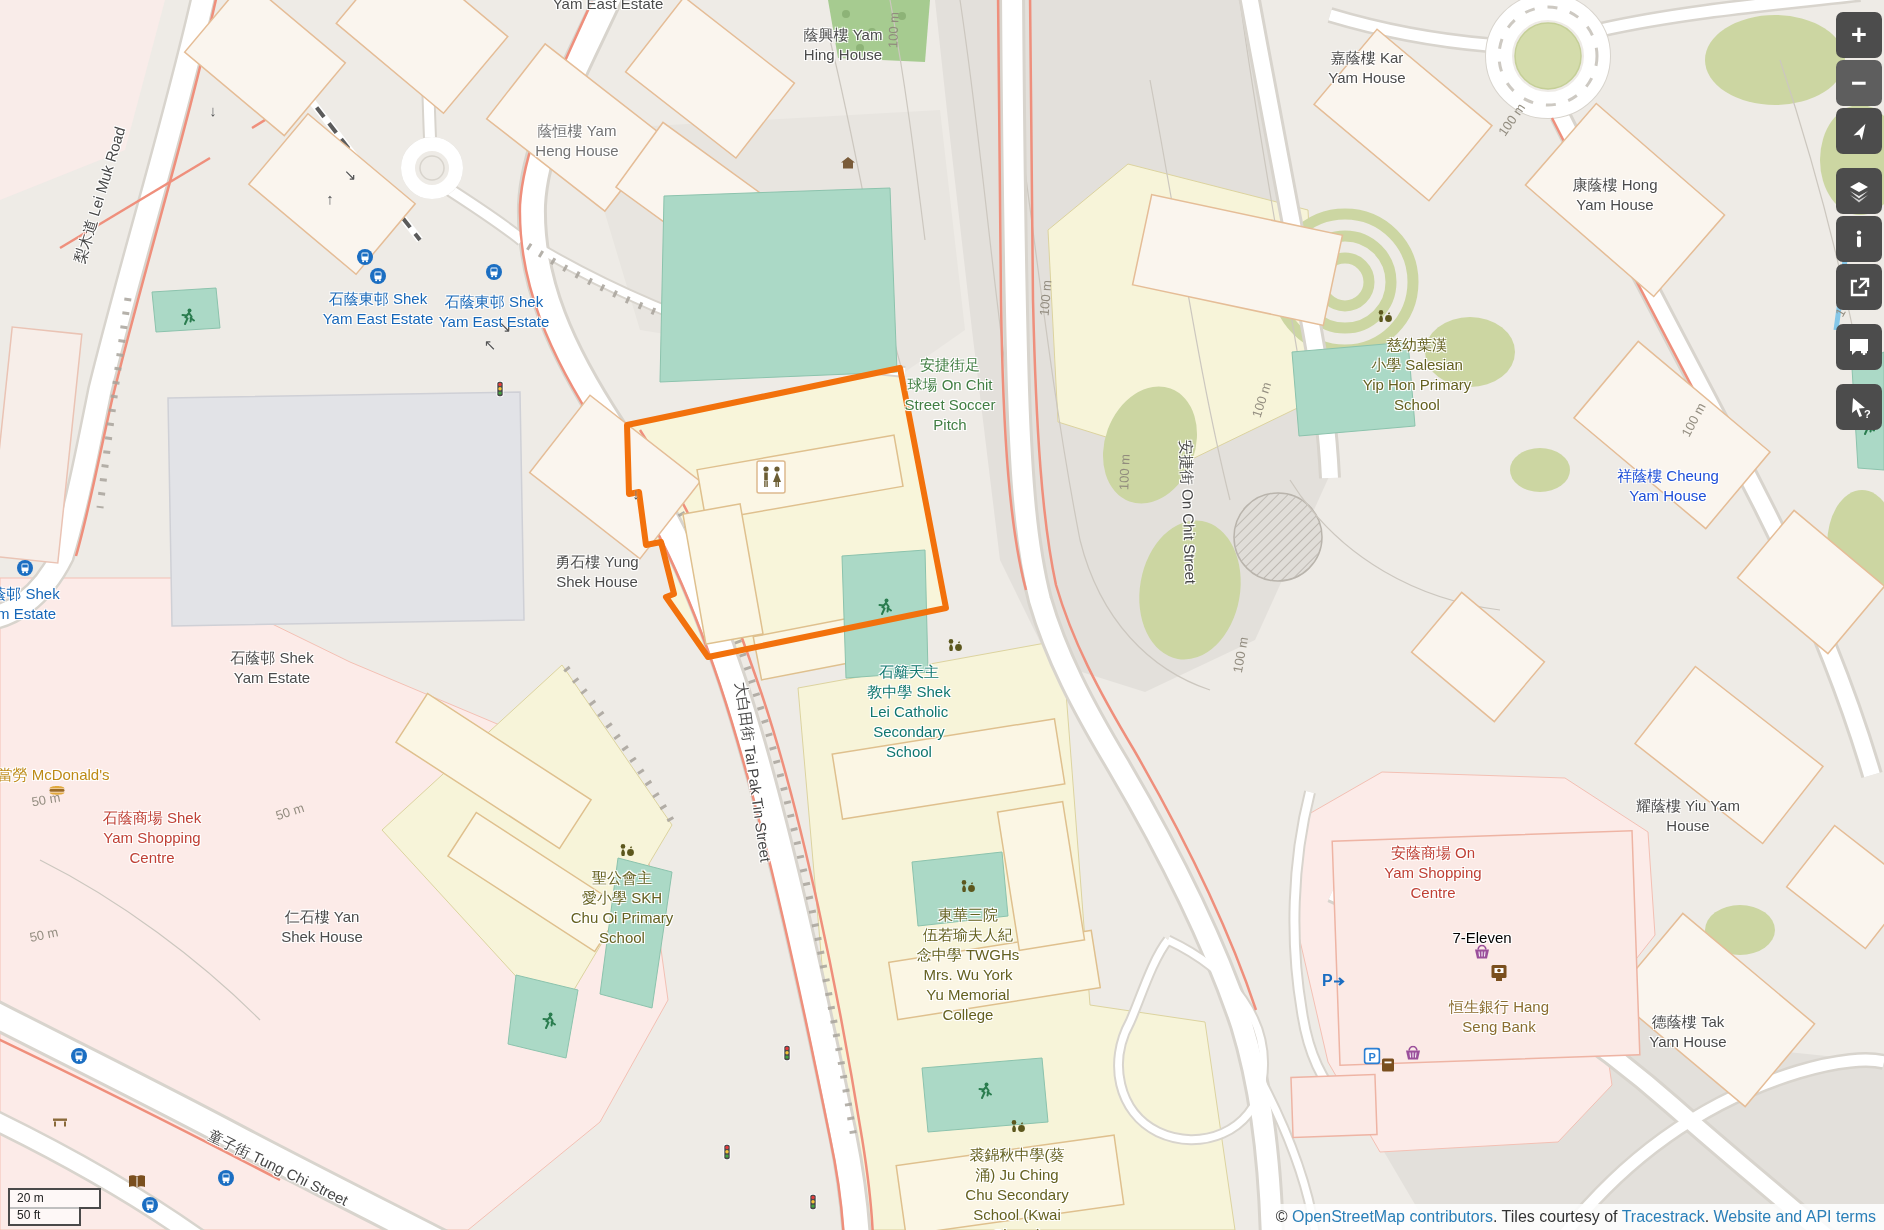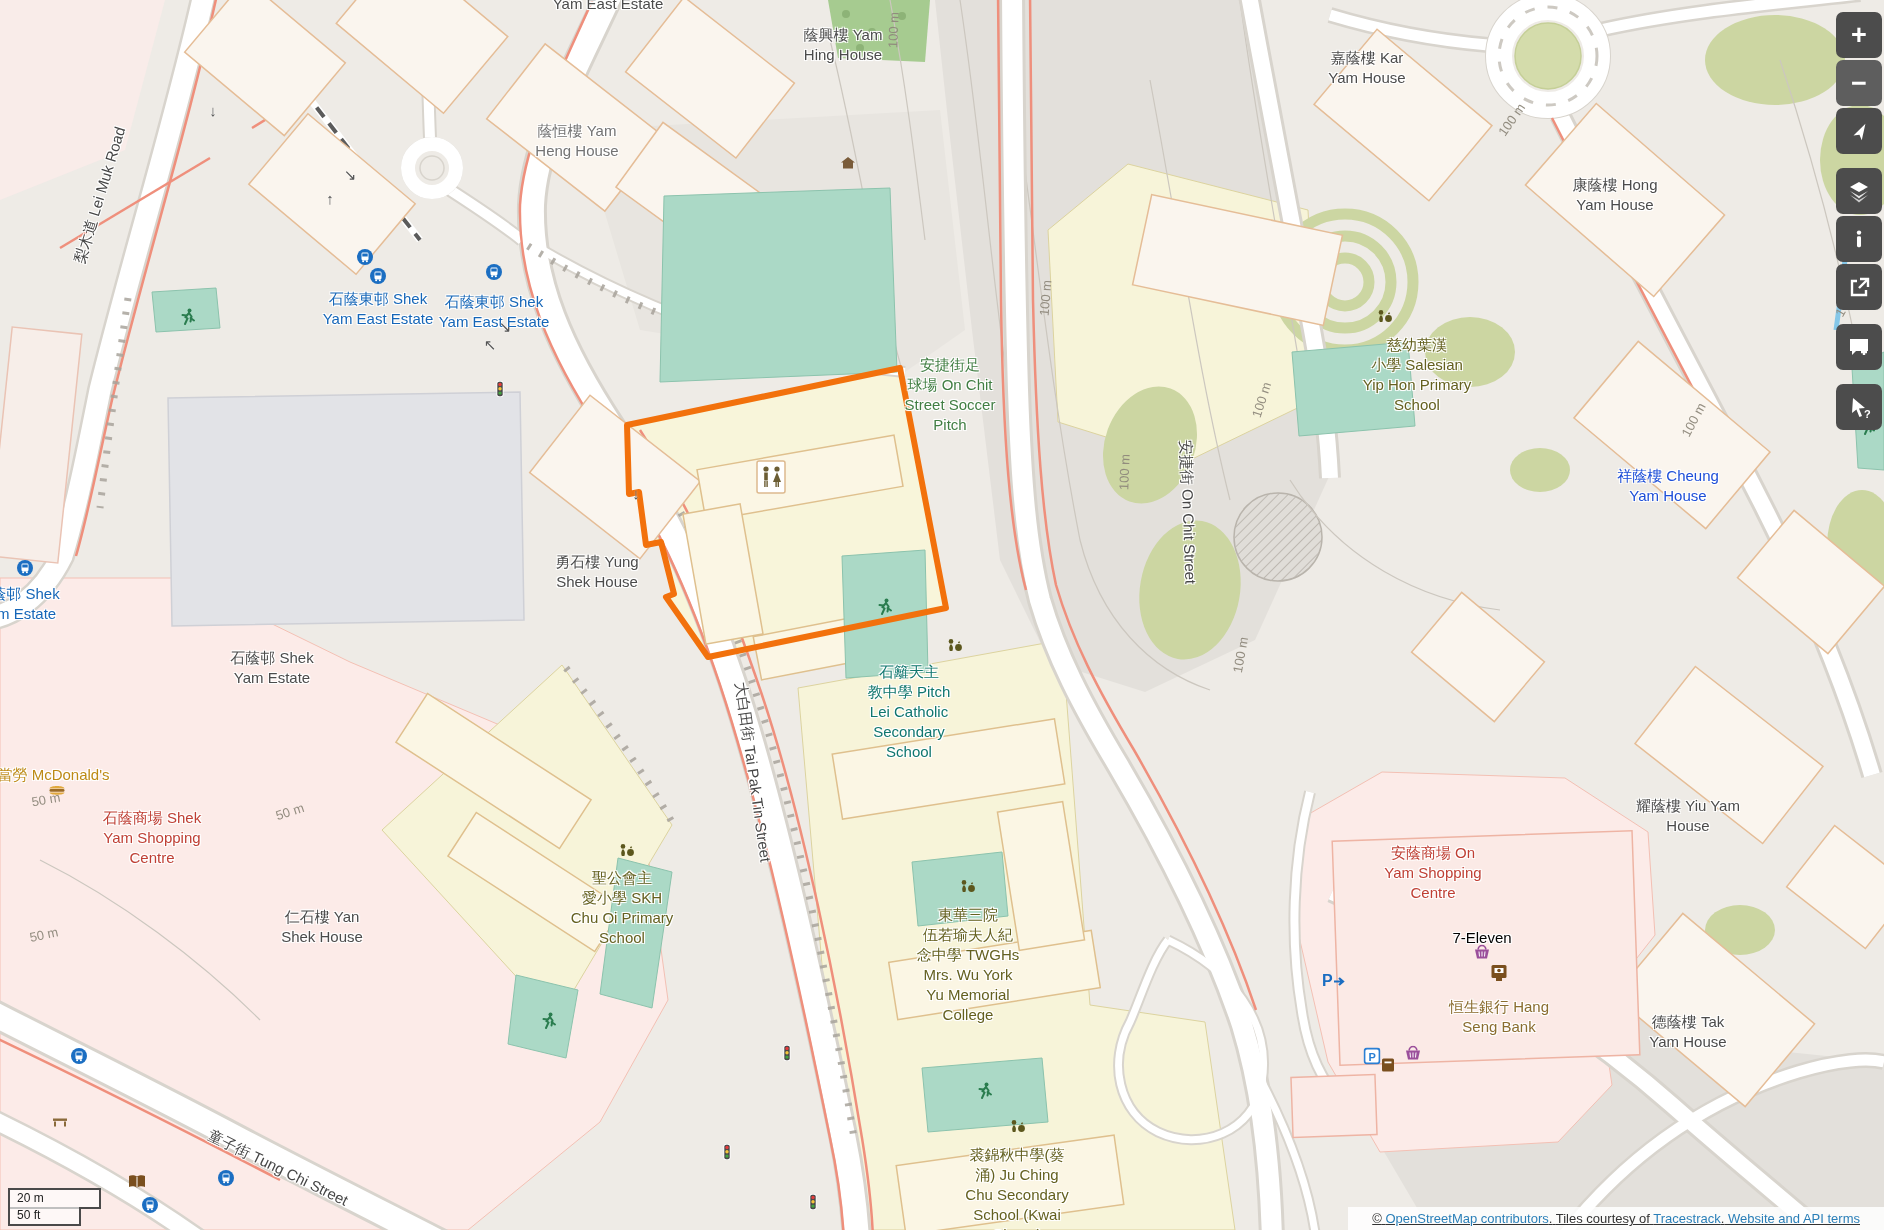--- a/index.html
+++ b/index.html
@@ -24,21 +24,21 @@
   .ctl svg{display:block;}
   
   .scalebar{position:absolute;left:8px;bottom:4px;z-index:25;font-size:12px;color:#202020;}
   .scale-line{background:rgba(255,255,255,.65);border:2px solid #4a4a4a;border-top:none;
               padding:0 4px 1px 7px;line-height:16px;}
   .scale-line.metric{width:78px;border-bottom:none;border-top:2px solid #4a4a4a;
                      border-bottom:2px solid #4a4a4a;}
   .scale-line.imperial{width:58px;border-top:none;margin-top:-2px;}
   
   .attribution{position:absolute;right:0;bottom:0;z-index:25;background:rgba(255,255,255,.85);
-               padding:4px 24px;font-size:13px;color:#333;white-space:nowrap;text-decoration:underline;}
+               padding:4px 8px;font-size:16px;color:#333;white-space:nowrap;}
   .attribution a{color:#2a7fb8;text-decoration:none;cursor:pointer;}
 </style>
 </head>
 <body>
 
 <div id="map">
 
 <svg id="base" width="1884" height="1230" viewBox="0 0 1884 1230">
   <defs>
     <pattern id="hatch" width="7" height="7" patternUnits="userSpaceOnUse" patternTransform="rotate(45)">
@@ -264,21 +264,21 @@
         <div>Yam East Estate</div>
       </div>
       <div class="lbl" style="left: 950px; top: 395px; color: rgb(65, 126, 67);">
         <div>安捷街足</div>
         <div>球場 On Chit</div>
         <div>Street Soccer</div>
         <div>Pitch</div>
       </div>
       <div class="lbl" style="left: 909px; top: 712px; color: #0f766e;">
         <div>石籬天主</div>
-        <div>教中學 Pitch</div>
+        <div>教中學 Shek</div>
         <div>Lei Catholic</div>
         <div>Secondary</div>
         <div>School</div>
       </div>
       <div class="lbl" style="left: 46px; top: 775px; color: rgb(189, 138, 21);">
         <div>麥當勞 McDonald's</div>
       </div>
       <div class="lbl" style="left: 152px; top: 838px; color: rgb(191, 63, 52);">
         <div>石蔭商場 Shek</div>
         <div>Yam Shopping</div>

